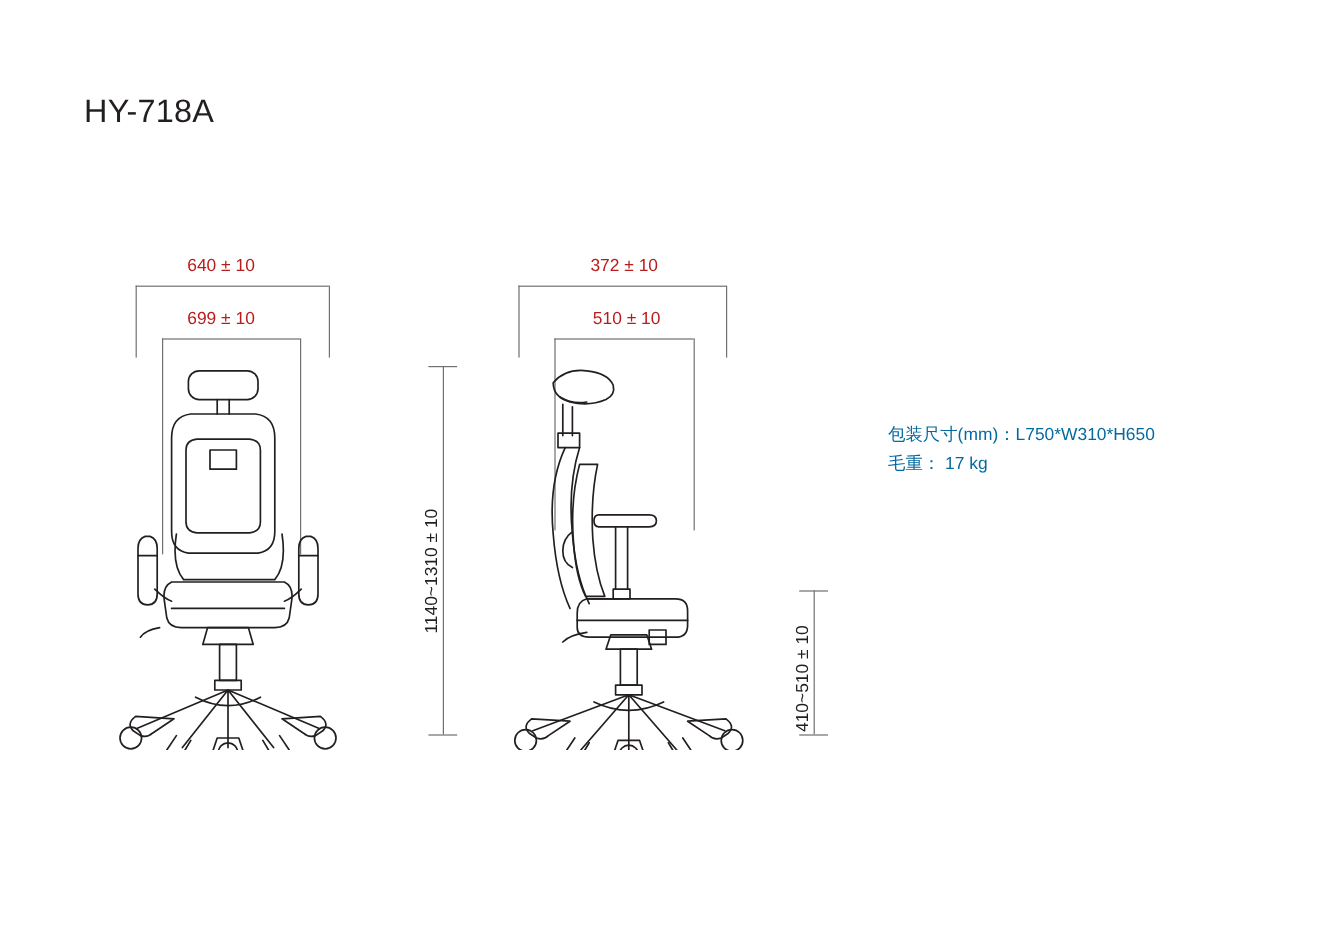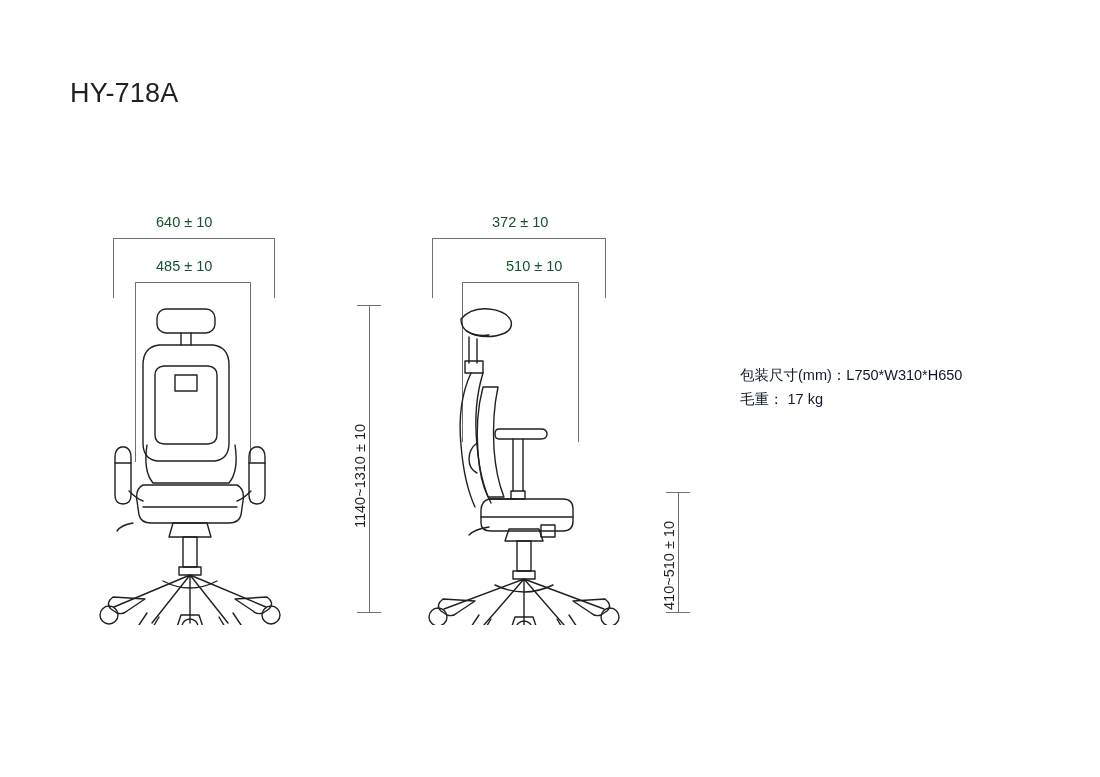--- a/index.html
+++ b/index.html
@@ -22,21 +22,21 @@
     font-size: 27px;
     font-weight: 400;
     letter-spacing: 0.2px;
     color: #231f20;
     text-align: right;
   }
 
   
   .dim-label {
     font-size: 14.5px;
-    color: #14532d;
+    color: #b91c1c;
     white-space: nowrap;
   }
   .hline {
     position: absolute;
     height: 0;
     border-top: 1px solid #6f7072;
   }
   .vline {
     position: absolute;
     width: 0;
@@ -56,58 +56,57 @@
     transform: rotate(-90deg);
   }
 
   
   .spec-list {
     position: absolute;
     left: 740px;
     top: 352px;
     font-size: 14.5px;
     line-height: 23.5px;
-    color: #0f172a;
-    margin-top: 12px;
+    color: #0369a1;
   }
   .spec-row { white-space: nowrap; }
   .sup { font-size: 9px; vertical-align: super; }
 
   
   .drawing {
     position: absolute;
   }
   svg { display: block; }
 </style>
 </head>
 <body>
 
 <div class="page-title">HY-718A</div>
 
 <div class="hline" style="left:113px; top:238px; width:161px;"></div>
 <div class="dim-label" style="position:absolute; left:156px; top:214px;">640 ± 10</div>
 
 <div class="hline" style="left:135px; top:282px; width:115px;"></div>
-<div class="dim-label" style="position:absolute; left:156px; top:258px;">485 ± 10</div>
+<div class="dim-label" style="position:absolute; left:156px; top:258px;">699 ± 10</div>
 
 <div class="vline" style="left:113px; top:238px; height:60px;"></div>
 <div class="vline" style="left:274px; top:238px; height:60px;"></div>
 <div class="vline" style="left:135px; top:282px; height:180px;"></div>
 <div class="vline" style="left:250px; top:282px; height:180px;"></div>
 
 <div class="vline" style="left:369px; top:305px; height:307px;"></div>
 <div class="tick-h" style="left:357px; top:305px; width:24px;"></div>
 <div class="tick-h" style="left:357px; top:612px; width:24px;"></div>
 <div class="vlabel" style="left:352px; top:528px;">1140~1310 ± 10</div>
 
 <div class="hline" style="left:432px; top:238px; width:173px;"></div>
 <div class="dim-label" style="position:absolute; left:492px; top:214px;">372 ± 10</div>
 
 <div class="hline" style="left:462px; top:282px; width:116px;"></div>
-<div class="dim-label" style="position:absolute; left:494px; top:258px;margin-left:12px;">510 ± 10</div>
+<div class="dim-label" style="position:absolute; left:494px; top:258px;">510 ± 10</div>
 
 <div class="vline" style="left:432px; top:238px; height:60px;"></div>
 <div class="vline" style="left:605px; top:238px; height:60px;"></div>
 <div class="vline" style="left:462px; top:282px; height:160px;"></div>
 <div class="vline" style="left:578px; top:282px; height:160px;"></div>
 
 <div class="vline" style="left:678px; top:492px; height:120px;"></div>
 <div class="tick-h" style="left:666px; top:492px; width:24px;"></div>
 <div class="tick-h" style="left:666px; top:612px; width:24px;"></div>
 <div class="vlabel" style="left:661px; top:610px;">410~510 ± 10</div>

